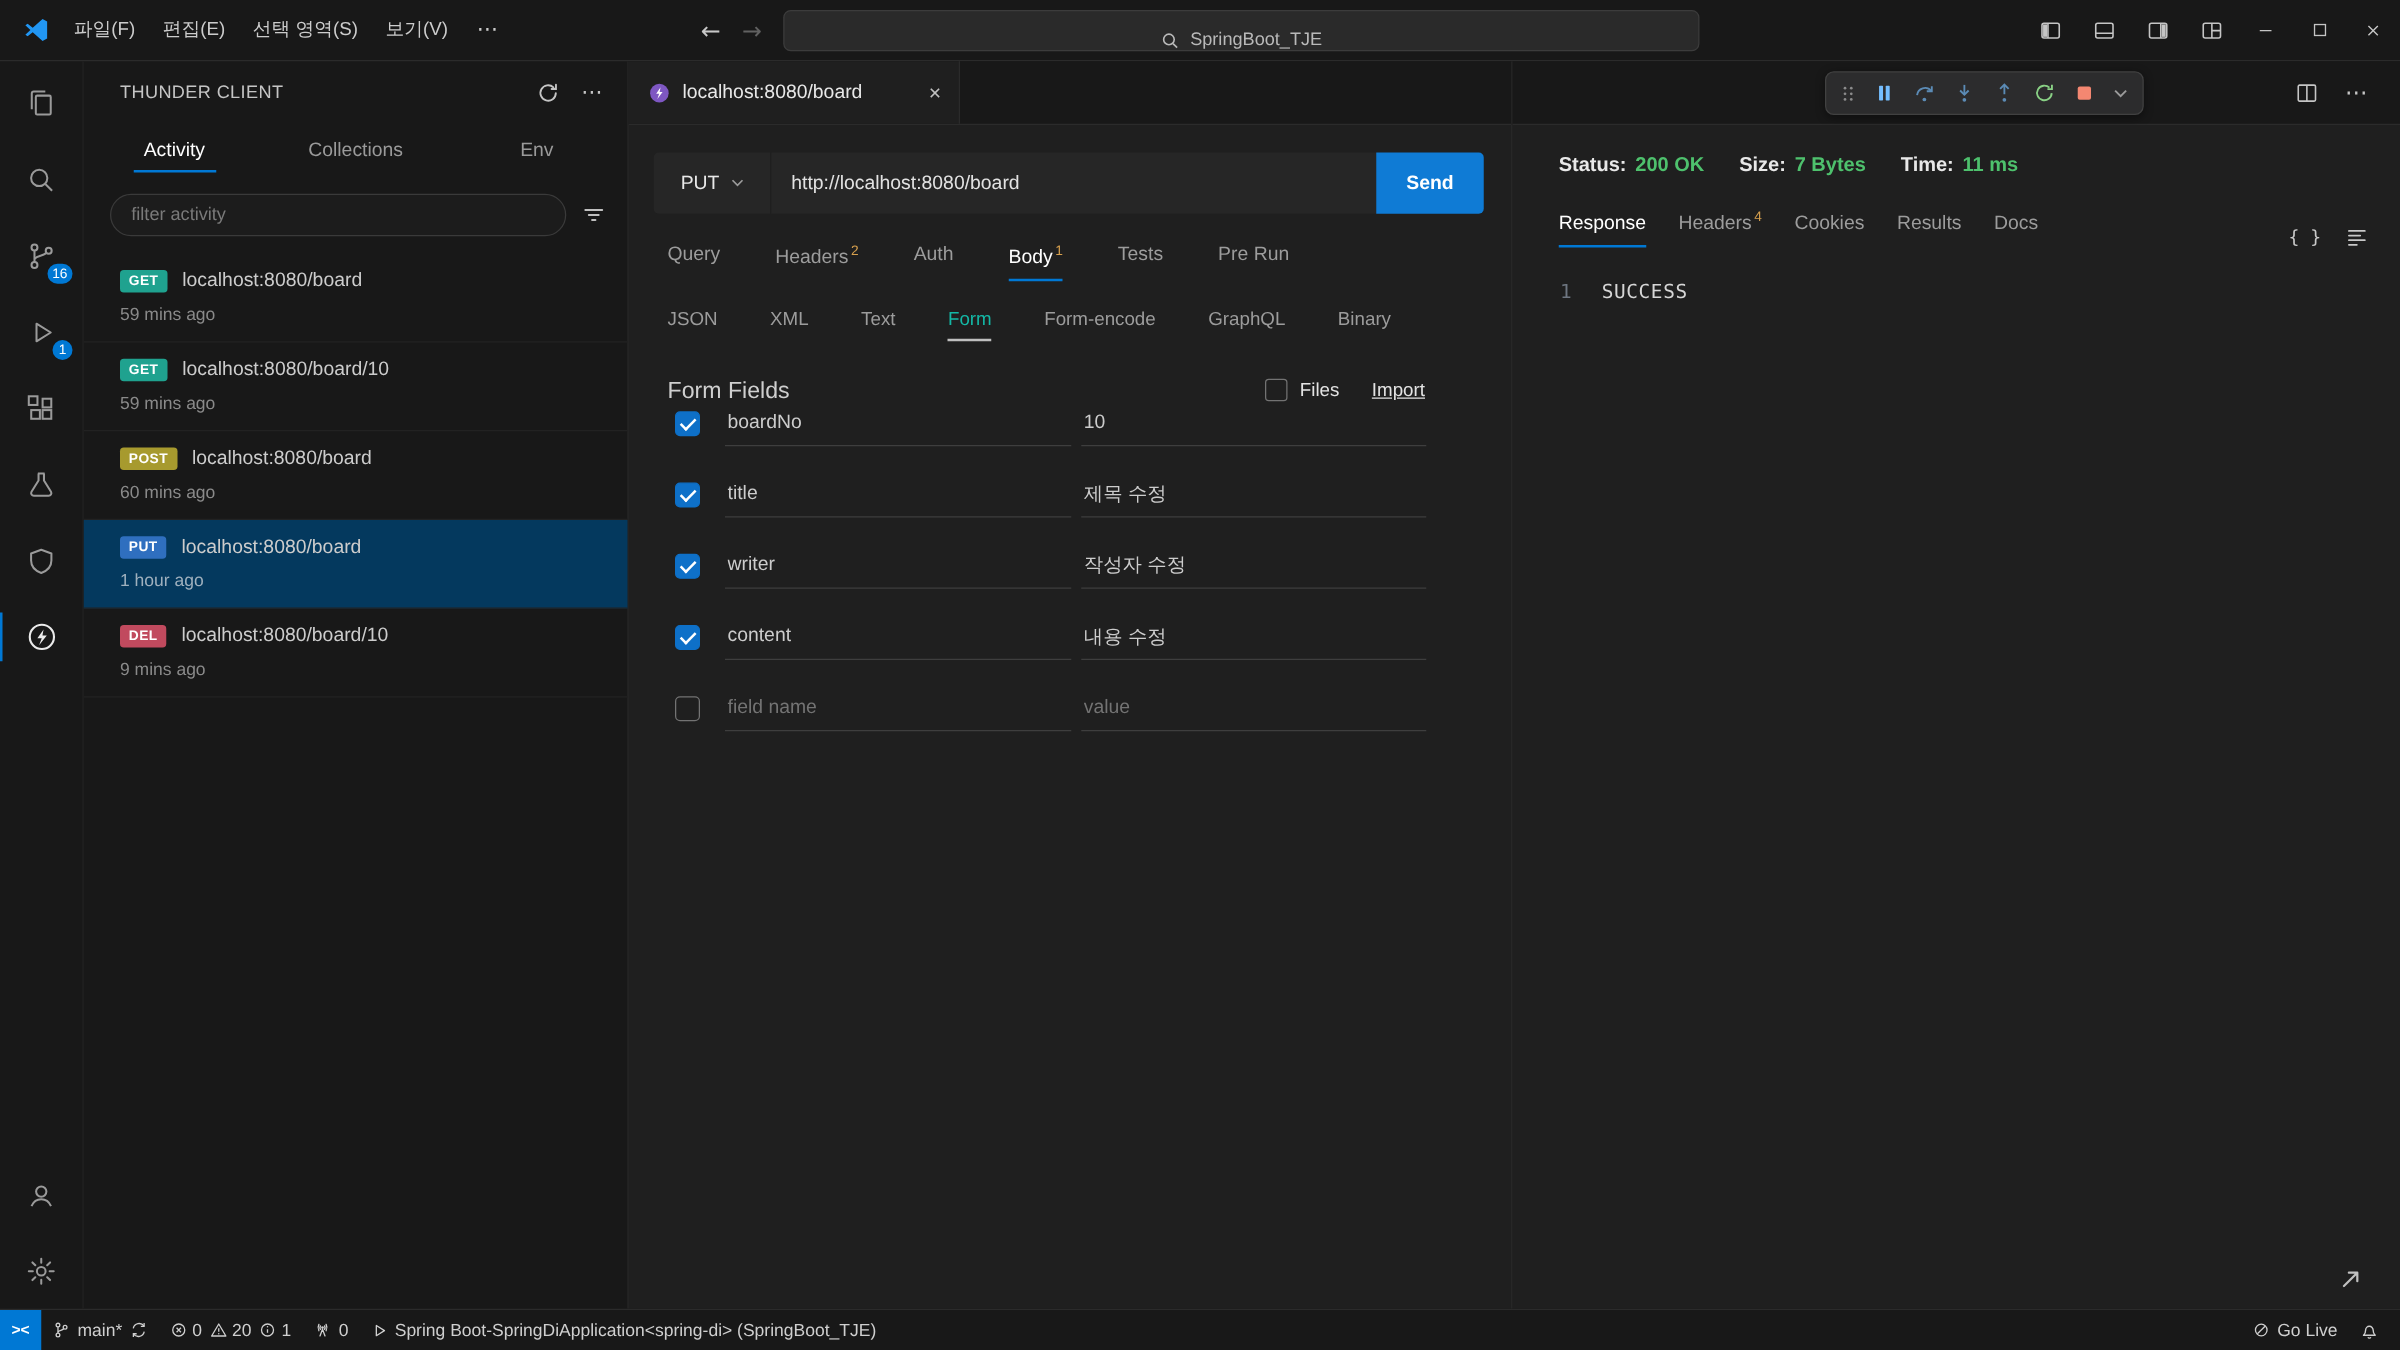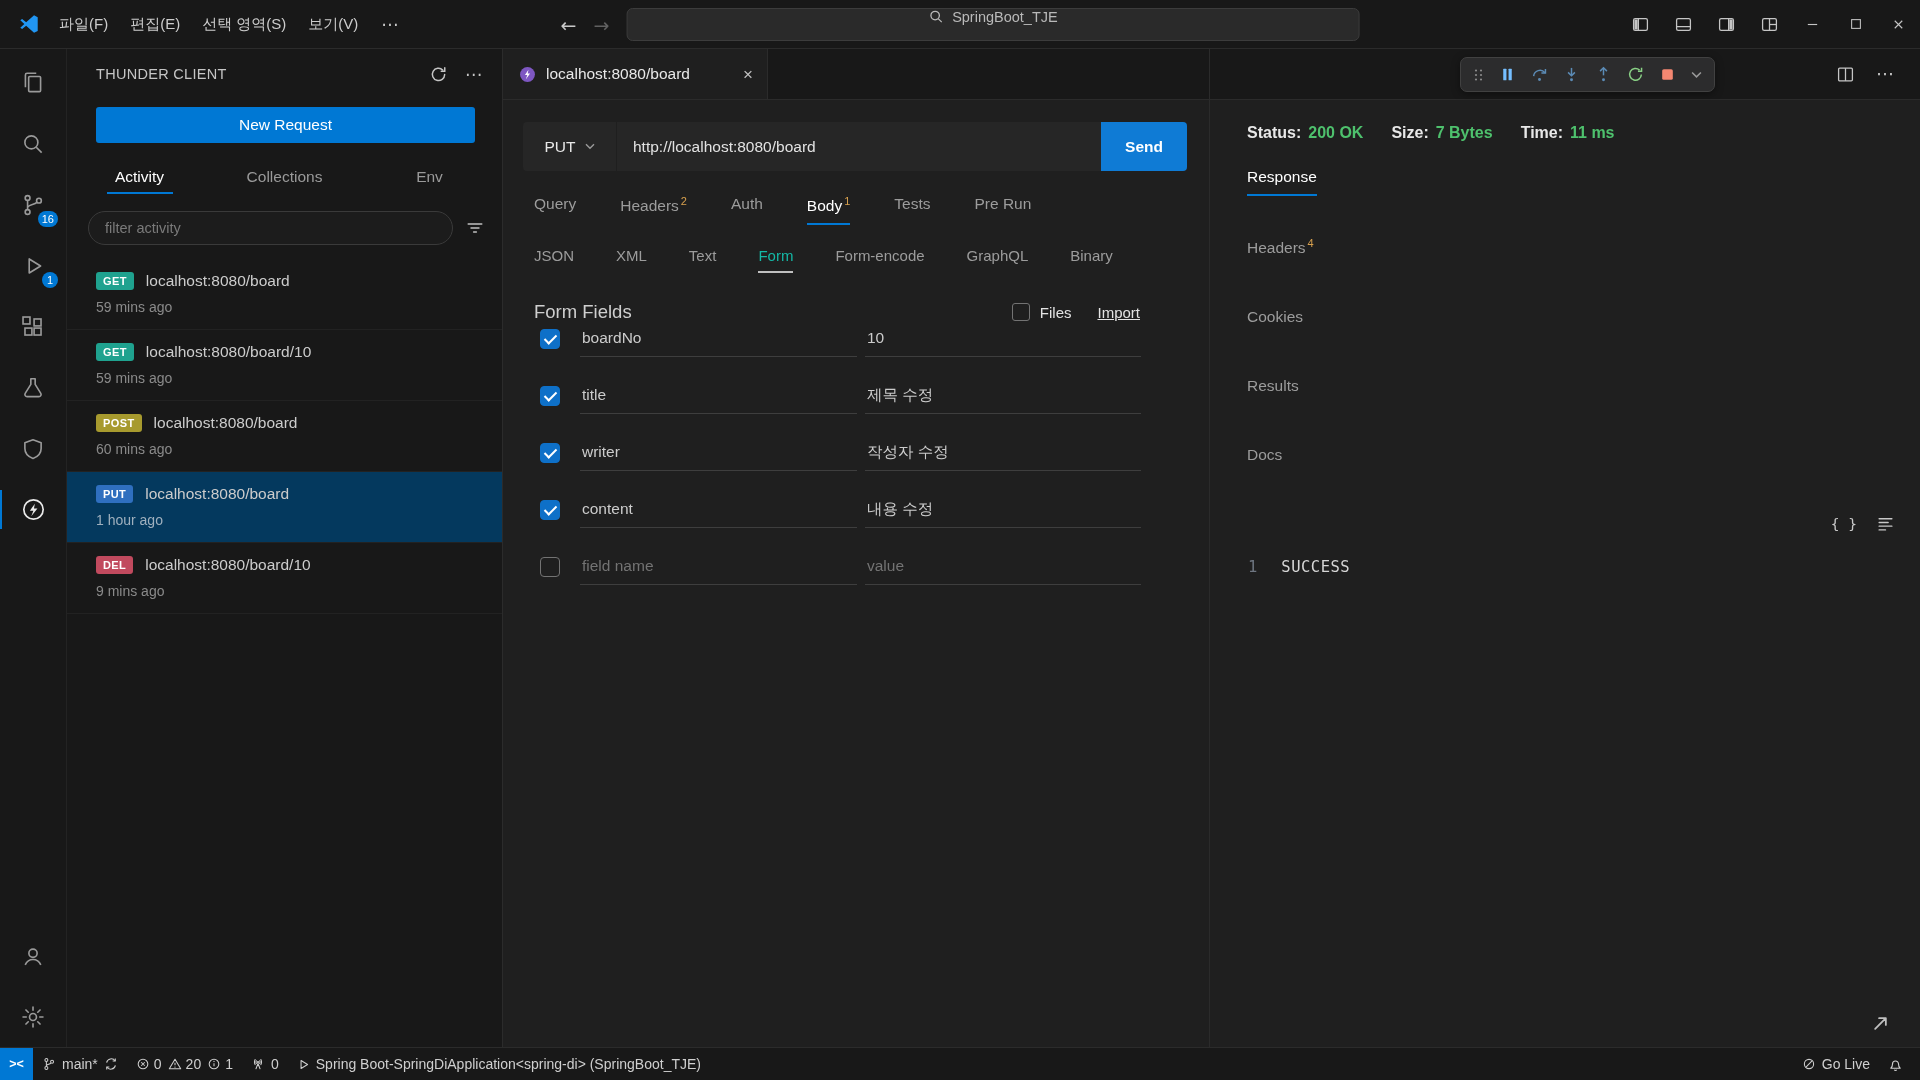--- a/index.html
+++ b/index.html
@@ -14,21 +14,21 @@
     background:#181818; border-bottom:1px solid #2B2B2B; }
   .tb-logo { margin:0 8px 0 18px; }
   .menu { display:flex; align-items:center; height:100%; }
   .menu-item { padding:0 11px; font-size:15px; color:#CCCCCC; line-height:48px; white-space:nowrap; }
   .menu-more { padding:0 12px; font-size:17px; color:#CCCCCC; }
   .center-group { position:absolute; left:50%; top:0; transform:translateX(-50%);
     height:49px; display:flex; align-items:center; gap:17px; }
   .nav-arrow { font-size:19px; color:#C8C8C8; font-family:"DejaVu Sans",sans-serif; }
   .nav-arrow.fwd { color:#616161; }
   .cmd-center { width:733px; height:33px; background:#2A2A2A; border:1px solid #3C3C3C;
-    border-radius:6px; display:flex; align-items:flex-start; justify-content:center; gap:9px;
+    border-radius:6px; display:flex; align-items:flex-end; justify-content:center; gap:9px;
     color:#B9B9B9; font-size:14.5px; }
   .win-controls { margin-left:auto; display:flex; align-items:center; height:100%; }
   .wc { width:43px; height:100%; display:flex; align-items:center; justify-content:center; color:#C5C5C5; }
 
   
   .activitybar { flex:0 0 67px; background:#181818; border-right:1px solid #232323;
     display:flex; flex-direction:column; padding-top:3px; }
   .ab-item { height:61px; display:flex; align-items:center; justify-content:center;
     position:relative; color:#9A9A9A; }
   .ab-item.active { color:#EAEAEA; }
@@ -124,22 +124,22 @@
   
   .response-group { flex:1; display:flex; flex-direction:column; position:relative; min-width:0; }
   .resp-strip { justify-content:flex-end; align-items:center; gap:22px; padding-right:26px; }
   .debug-toolbar { position:absolute; left:250px; top:8px; height:35px; background:#2C2C2D;
     border:1px solid #414141; border-radius:7px; display:flex; align-items:center; gap:15px;
     padding:0 12px; box-shadow:0 2px 8px rgba(0,0,0,.4); }
   .resp-body { flex:1; background:#1F1F1F; position:relative; }
   .status-row { display:flex; gap:28px; padding:24px 0 0 37px; font-size:16px; }
   .sr-label { font-weight:700; color:#E8E8E8; }
   .sr-value { font-weight:700; color:#4EC16D; margin-left:7px; }
-  .resp-tabs { display:flex; gap:41px; margin:26px 26px 0 37px; font-size:15.5px;
-    color:#9C9C9C; align-items:flex-start;flex-direction:column; }
+  .resp-tabs { display:flex; gap:26px; margin:26px 26px 0 37px; font-size:15.5px;
+    color:#9C9C9C; align-items:flex-end; }
   .resp-tab-icons { margin-left:auto; display:flex; align-items:center; gap:20px; color:#C8C8C8; }
   .braces { font-family:"DejaVu Sans Mono",monospace; font-size:14.5px; color:#C8C8C8; }
   .code { display:flex; gap:24px; margin:26px 0 0 38px;
     font-family:"DejaVu Sans Mono",monospace; font-size:15.5px; }
   .ln { color:#6E7681; }
   .code-text { color:#D6D6D6; letter-spacing:.5px; }
   .resize-arrow { position:absolute; right:30px; bottom:14px; color:#C0C0C0; }
 
   
   .statusbar { flex:0 0 33px; background:#181818; border-top:1px solid #2B2B2B;
@@ -303,21 +303,20 @@
         <span class="sb-hicons">
           <span data-interactable="true">
             <svg width="17" height="17" viewBox="0 0 16 16" fill="none" stroke="currentColor" stroke-width="1.4" stroke-linecap="round">
                 <path d="M13.8 8A5.8 5.8 0 1 1 12 3.7"></path>
                 <path d="M13.9 1.6v3.3h-3.3"></path>
               </svg>
           </span>
           <span data-interactable="true" style="font-size:17px;">⋯</span>
         </span>
       </div>
-      <button class="new-req" data-interactable="true">New Request</button>
       <div class="sb-tabs" data-interactable="false">
         <span class="sb-tab active" data-interactable="true">Activity</span>
         <span class="sb-tab" data-interactable="true">Collections</span>
         <span class="sb-tab" data-interactable="true">Env</span>
       </div>
       <div class="filter-row" data-interactable="false">
         <input class="filter-input" data-interactable="true" placeholder="filter activity" style="">
         <span data-interactable="true">
           <svg width="18" height="18" viewBox="0 0 16 16" stroke="#C0C0C0" stroke-width="1.4" stroke-linecap="round">
               <path d="M2 4.5h12M4.5 8h7M6.8 11.5h2.4"></path>

